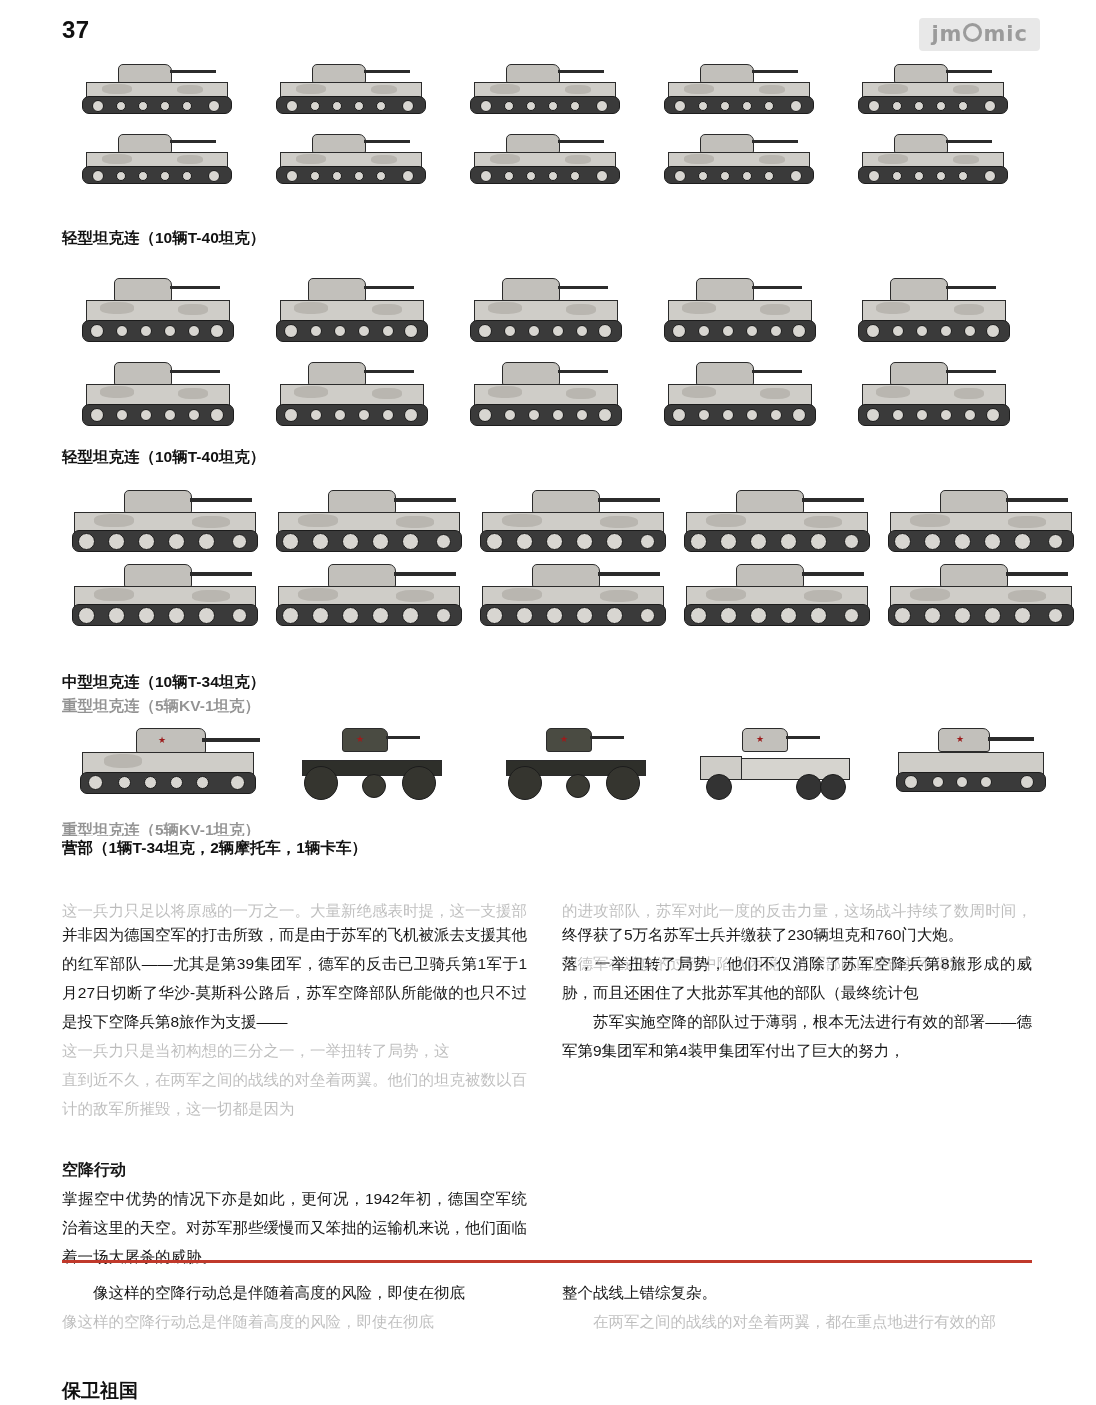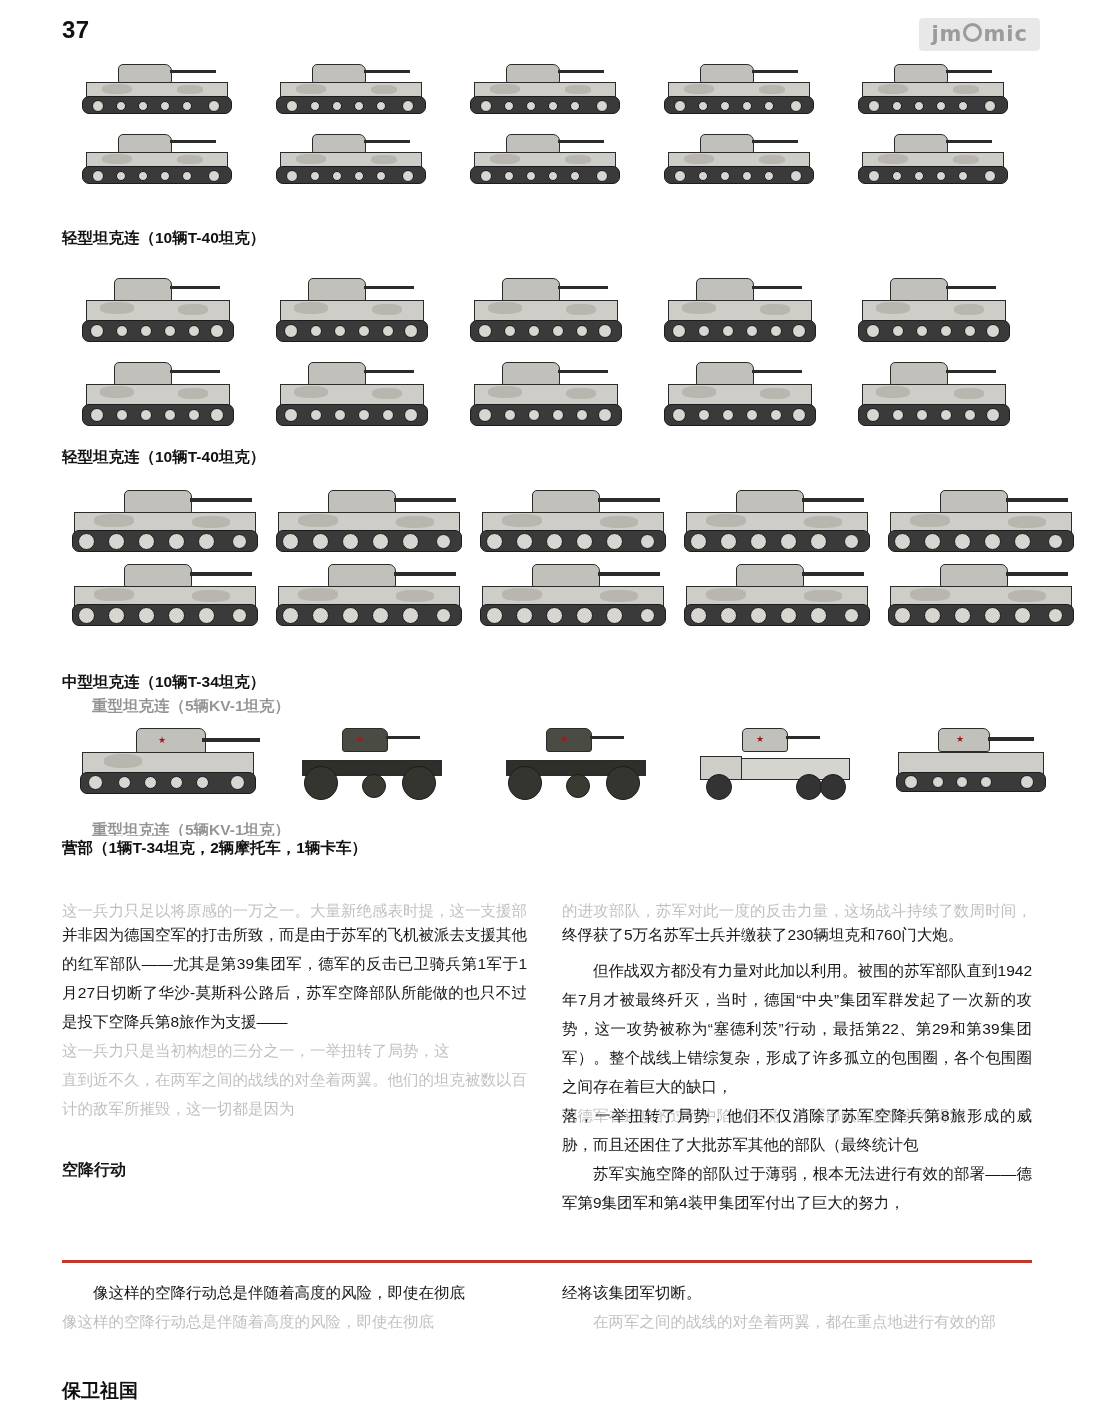--- a/index.html
+++ b/index.html
@@ -113,21 +113,21 @@
   }
   .col p{margin:0;}
   .col p.indent{text-indent:2em;}
   .sec-head{
     font-size:16px;font-weight:bold;margin:0 0 2px 0;
   }
   .rule{
     position:absolute;height:3px;background:#c0392b;
   }
   .faint{opacity:.28;}
-  .faint2{opacity:.45;margin-left:30px;}
+  .faint2{opacity:.45;}
   .bottom-head{
     position:absolute;left:62px;top:1378px;
     font-size:19px;font-weight:bold;color:#111;
   }
 </style>
 </head>
 <body>
 
 <div class="page">
 
@@ -726,37 +726,37 @@
   </div>
 
   <div class="col" style="left:62px;top:920px;width:465px;">
     <p>并非因为德国空军的打击所致，而是由于苏军的飞机被派去支援其他的红军部队——尤其是第39集团军，德军的反击已卫骑兵第1军于1月27日切断了华沙-莫斯科公路后，苏军空降部队所能做的也只不过是投下空降兵第8旅作为支援——</p>
     <p class="faint">这一兵力只是当初构想的三分之一，一举扭转了局势，这</p>
     <p class="faint">直到近不久，在两军之间的战线的对垒着两翼。他们的坦克被数以百计的敌军所摧毁，这一切都是因为</p>
   </div>
 
   <div class="col" style="left:562px;top:920px;width:470px;">
     <p>终俘获了5万名苏军士兵并缴获了230辆坦克和760门大炮。</p>
-    <p class="indent" style="margin-top:7px;">但作战双方都没有力量对此加以利用。被围的苏军部队直到1942年7月才被最终歼灭，当时，德国“中央”集团军群发起了一次新的攻势，这一攻势被称为“塞德利茨”行动，最括第22、第29和第39集团军）。整个战线上错综复杂，形成了许多孤立的包围圈，各个包围圈之间存在着巨大的缺口，</p>
     <p class="faint">把德军在进攻的过程中陷入困境，苏军部队的反击并不得利</p>
     <p style="margin-top:-29px;">落，一举扭转了局势，他们不仅消除了苏军空降兵第8旅形成的威胁，而且还困住了大批苏军其他的部队（最终统计包</p>
     <p class="indent">苏军实施空降的部队过于薄弱，根本无法进行有效的部署——德军第9集团军和第4装甲集团军付出了巨大的努力，</p>
   </div>
 
   <div class="col" style="left:62px;top:1155px;width:465px;">
     <p class="sec-head">空降行动</p>
+    <p>掌握空中优势的情况下亦是如此，更何况，1942年初，德国空军统治着这里的天空。对苏军那些缓慢而又笨拙的运输机来说，他们面临着一场大屠杀的威胁。</p>
   </div>
 
   <div class="rule" style="left:62px;top:1260px;width:970px;"></div>
 
   <div class="col" style="left:62px;top:1278px;width:465px;">
     <p class="indent">像这样的空降行动总是伴随着高度的风险，即使在彻底</p>
     <p class="faint">像这样的空降行动总是伴随着高度的风险，即使在彻底</p>
   </div>
 
   <div class="col" style="left:562px;top:1278px;width:470px;">
-    <p>经将该集团军切断。</p>
+    <p>整个战线上错综复杂。</p>
     <p class="faint" style="text-indent:2em;">在两军之间的战线的对垒着两翼，都在重点地进行有效的部</p>
   </div>
 
   <div class="bottom-head">保卫祖国</div>
 
 </div>
 
 </body></html>

